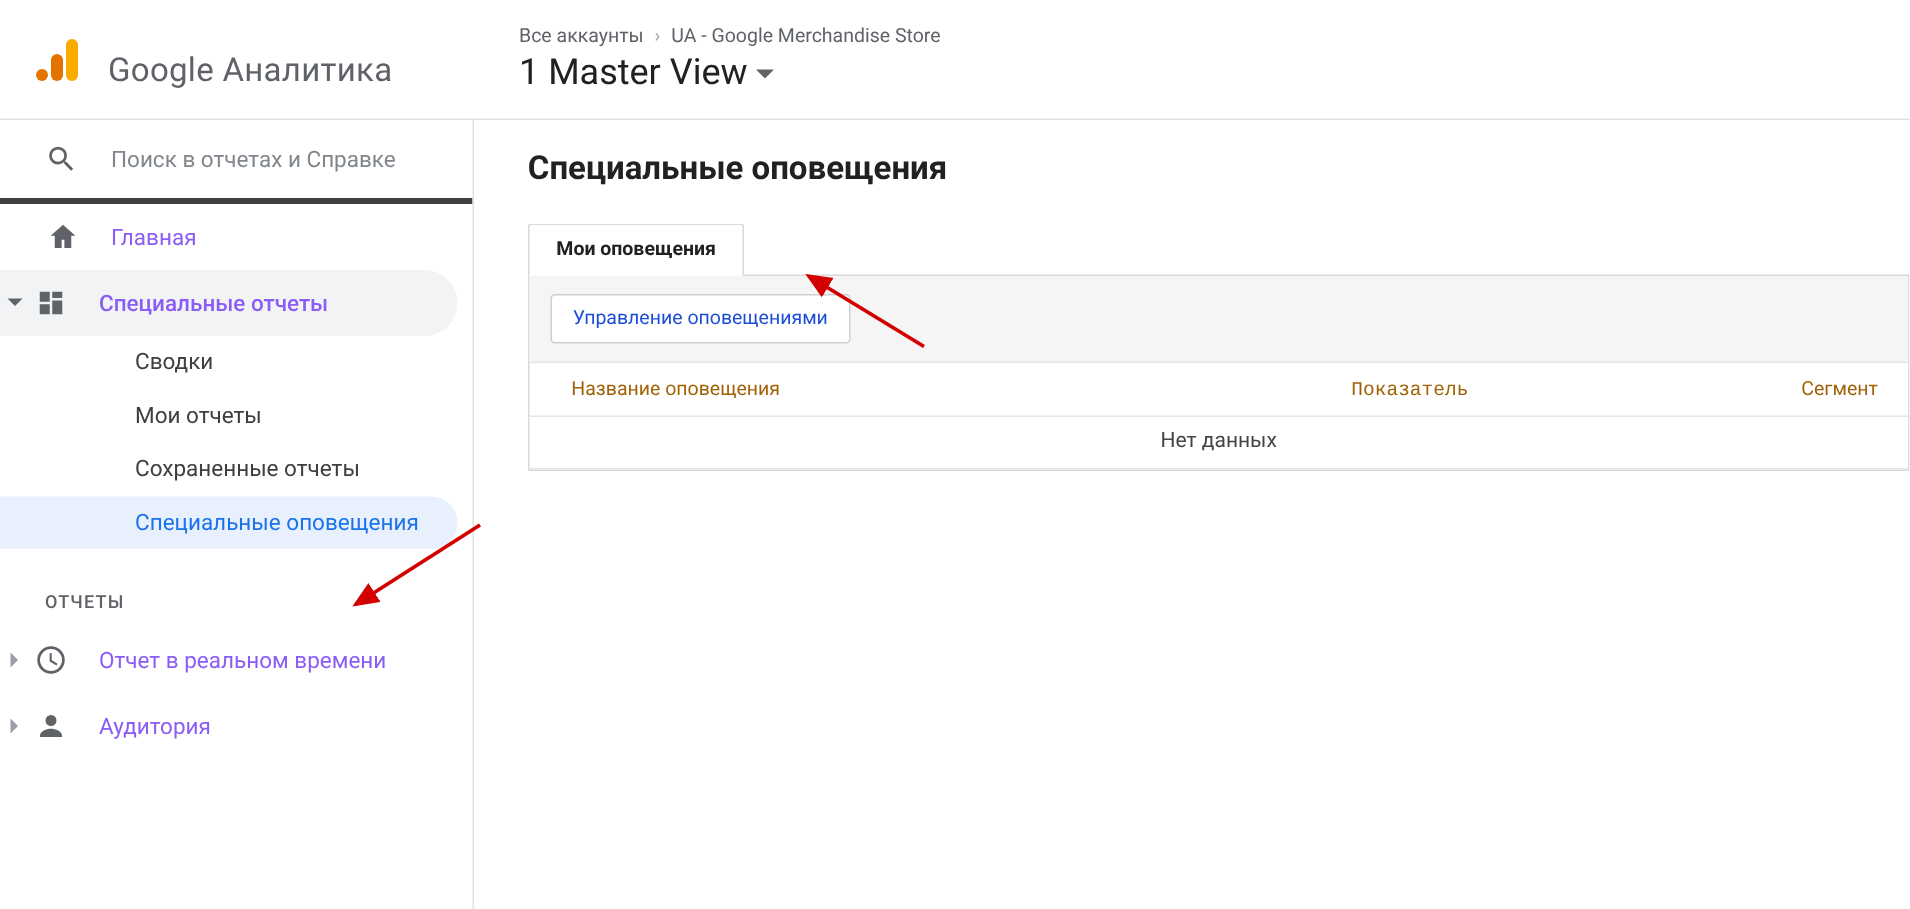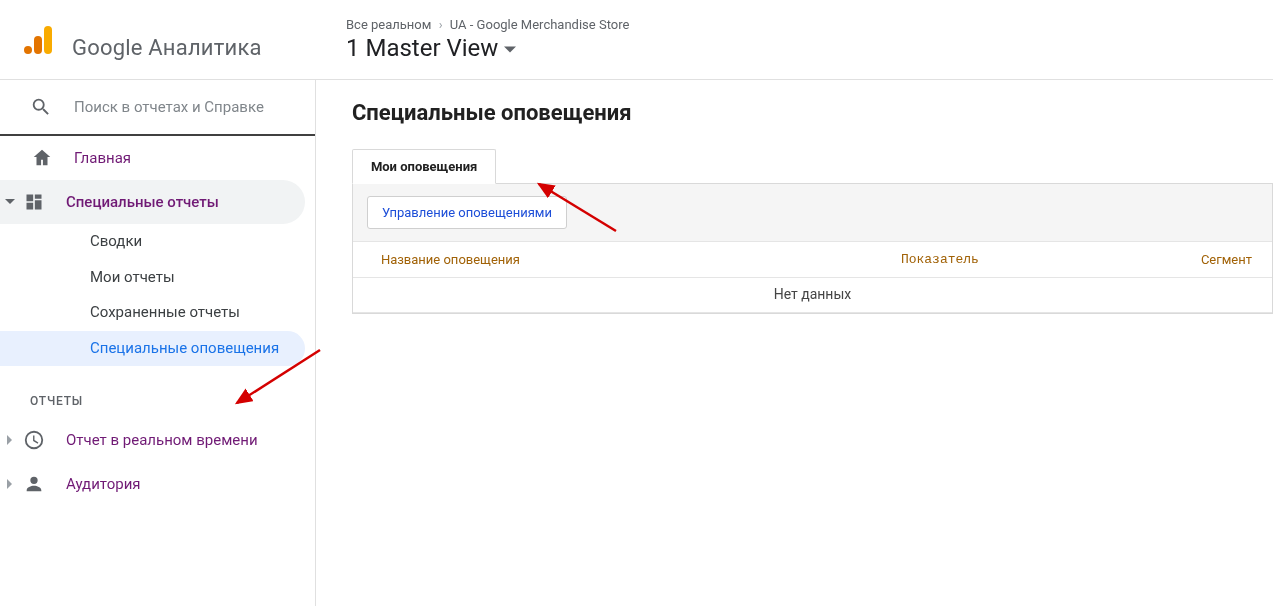--- a/index.html
+++ b/index.html
@@ -60,38 +60,38 @@
     border-right: 1px solid #e0e0e0;
     padding-top: 0;
     overflow: hidden;
   }
 
   .search-row {
     display: flex;
     align-items: center;
     height: 56px;
     padding-left: 30px;
-    border-bottom: 2px solid #404040;
+    border-bottom: 4px solid #404040;
     color: #5f6368;
   }
   .search-row svg { flex: 0 0 22px; }
   .search-placeholder {
     margin-left: 22px;
     font-size: 15px;
     color: #80868b;
     white-space: nowrap;
     overflow: hidden;
   }
 
   .nav-item {
     display: flex;
     align-items: center;
     padding: 10px 0 10px 30px;
     font-size: 15px;
-    color: #701a75;
+    color: #8b5cf6;
     cursor: pointer;
   }
   .nav-item .icon-slot {
     width: 24px; height: 24px;
     display: flex; align-items: center; justify-content: center;
     margin-right: 20px;
     color: #5f6368;
   }
   .nav-item.has-chevron { padding-left: 0; }
   .nav-item .chev-slot {
@@ -214,21 +214,21 @@
     <svg class="ga-logo" viewBox="0 0 32 32">
       <rect x="22" y="2" width="8" height="28" rx="4" fill="#F9AB00"></rect>
       <rect x="12" y="12" width="8" height="18" rx="4" fill="#E37400"></rect>
       <circle cx="6" cy="26" r="4" fill="#E37400"></circle>
     </svg>
     <div class="product-name">Google Аналитика</div>
   </div>
 
   <div class="account-block">
     <div class="breadcrumbs">
-      <span>Все реальном</span>
+      <span>Все аккаунты</span>
       <span class="sep">›</span>
       <span>UA - Google Merchandise Store</span>
     </div>
     <div class="view-row">
       <span>1 Master View</span>
       <span class="caret">
         <svg width="12" height="12" viewBox="0 0 10 6">
             <path d="M0 0l5 5 5-5z" fill="#5f6368"></path>
           </svg>
       </span>

